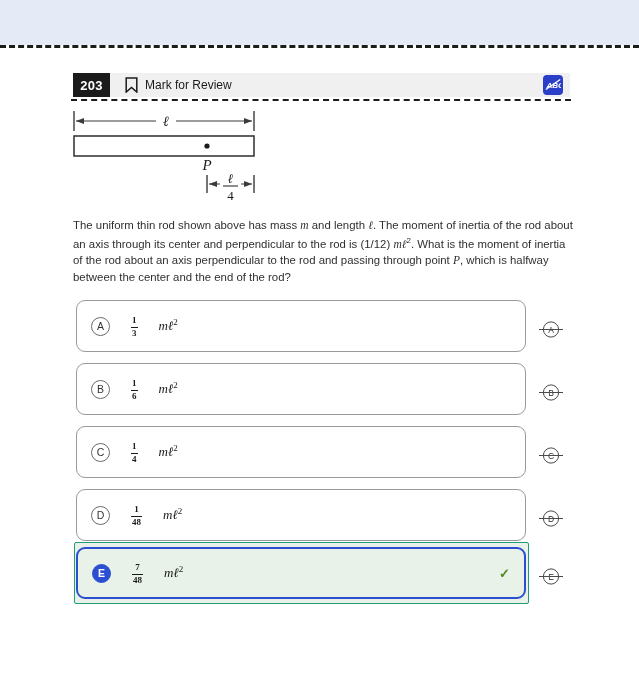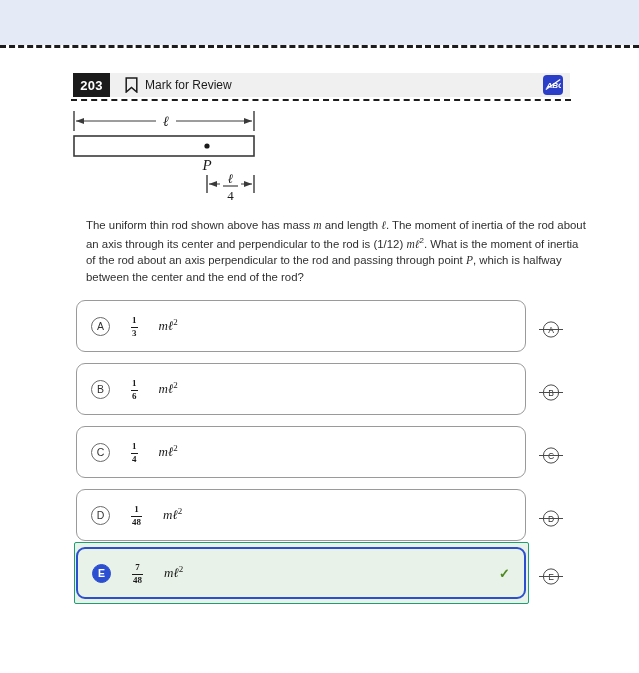--- a/index.html
+++ b/index.html
@@ -47,21 +47,21 @@
   .header-dash {
     position:absolute; left:71px; top:99px; width:500px; height:0;
     border-top:2px dashed #1c1c1c;
   }
 
   
   .figure { position:absolute; left:60px; top:105px; width:230px; height:100px; }
 
   
   .qtext {
-    position:absolute; left:86px; top:217px; width:500px;
+    position:absolute; left:73px; top:217px; width:500px;
     font-size:11.4px; line-height:16.3px; color:#2f2f2f;
     text-align:left;
   }
   .qtext .mi { font-family:"Liberation Serif", serif; font-style:italic; font-size:11.5px;}
   .qtext sup { font-size:8px; }
 
   
   .option {
     position:absolute; left:76px; width:450px; height:52px;
     border:1px solid #9a9a9a; border-radius:9px; background:#ffffff;

